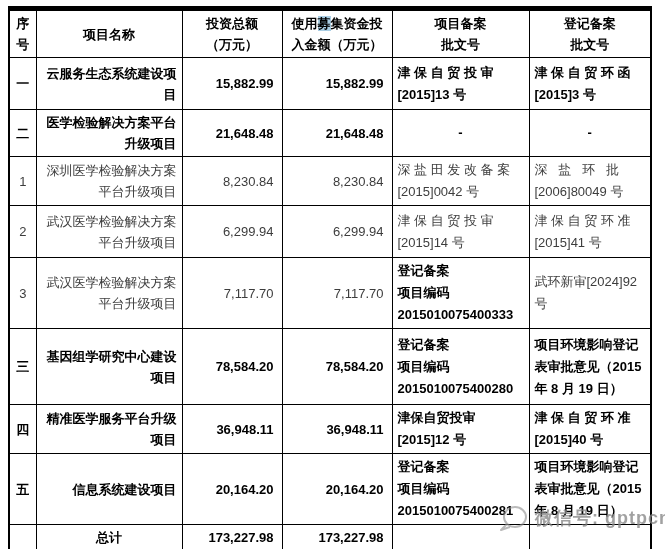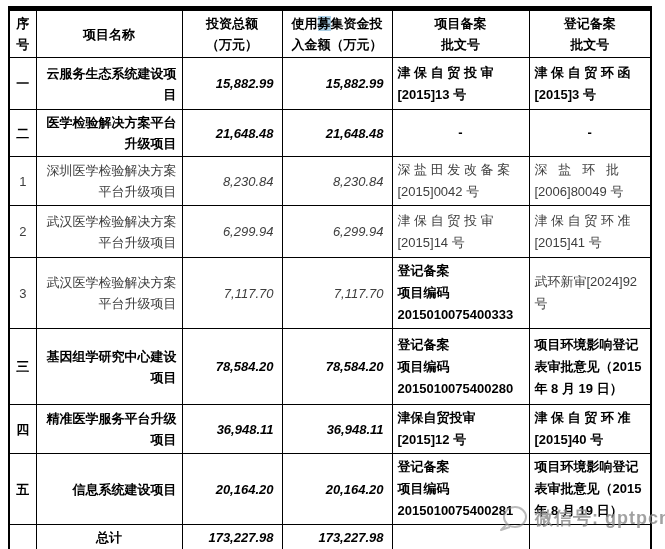--- a/index.html
+++ b/index.html
@@ -27,21 +27,21 @@
   tbody tr:nth-child(2){height:46px}
   tbody tr:nth-child(3){height:47px}
   tbody tr:nth-child(4){height:52px}
   tbody tr:nth-child(5){height:70px}
   tbody tr:nth-child(6){height:76px}
   tbody tr:nth-child(7){height:49px}
   tbody tr:nth-child(8){height:66px}
   tfoot tr{height:28px}
   td.cell-serial{text-align:center;padding:2px 2px;}
   td.cell-name{text-align:right;}
-  td.num{text-align:right;padding-right:8px;font-style:italic;}
+  td.num{text-align:right;padding-right:8px;}
   td.pre{white-space:pre-wrap;text-align:left;line-height:22px;margin-left:28px;}
   td.center{text-align:center;}
   tr.bold td, td.bold{font-weight:bold;color:#000;}
   tr.normal td{font-weight:normal;color:#3d3d3d;}
   tr.normal td.bold{font-weight:bold;color:#000;}
   tfoot td{font-weight:bold;}
   tfoot td.total-label{text-align:center;}
   .watermark{
     position:absolute;left:498px;top:503px;display:flex;align-items:center;gap:5px;
     color:rgba(135,135,135,0.78);font-size:18px;font-weight:bold;letter-spacing:1px;

